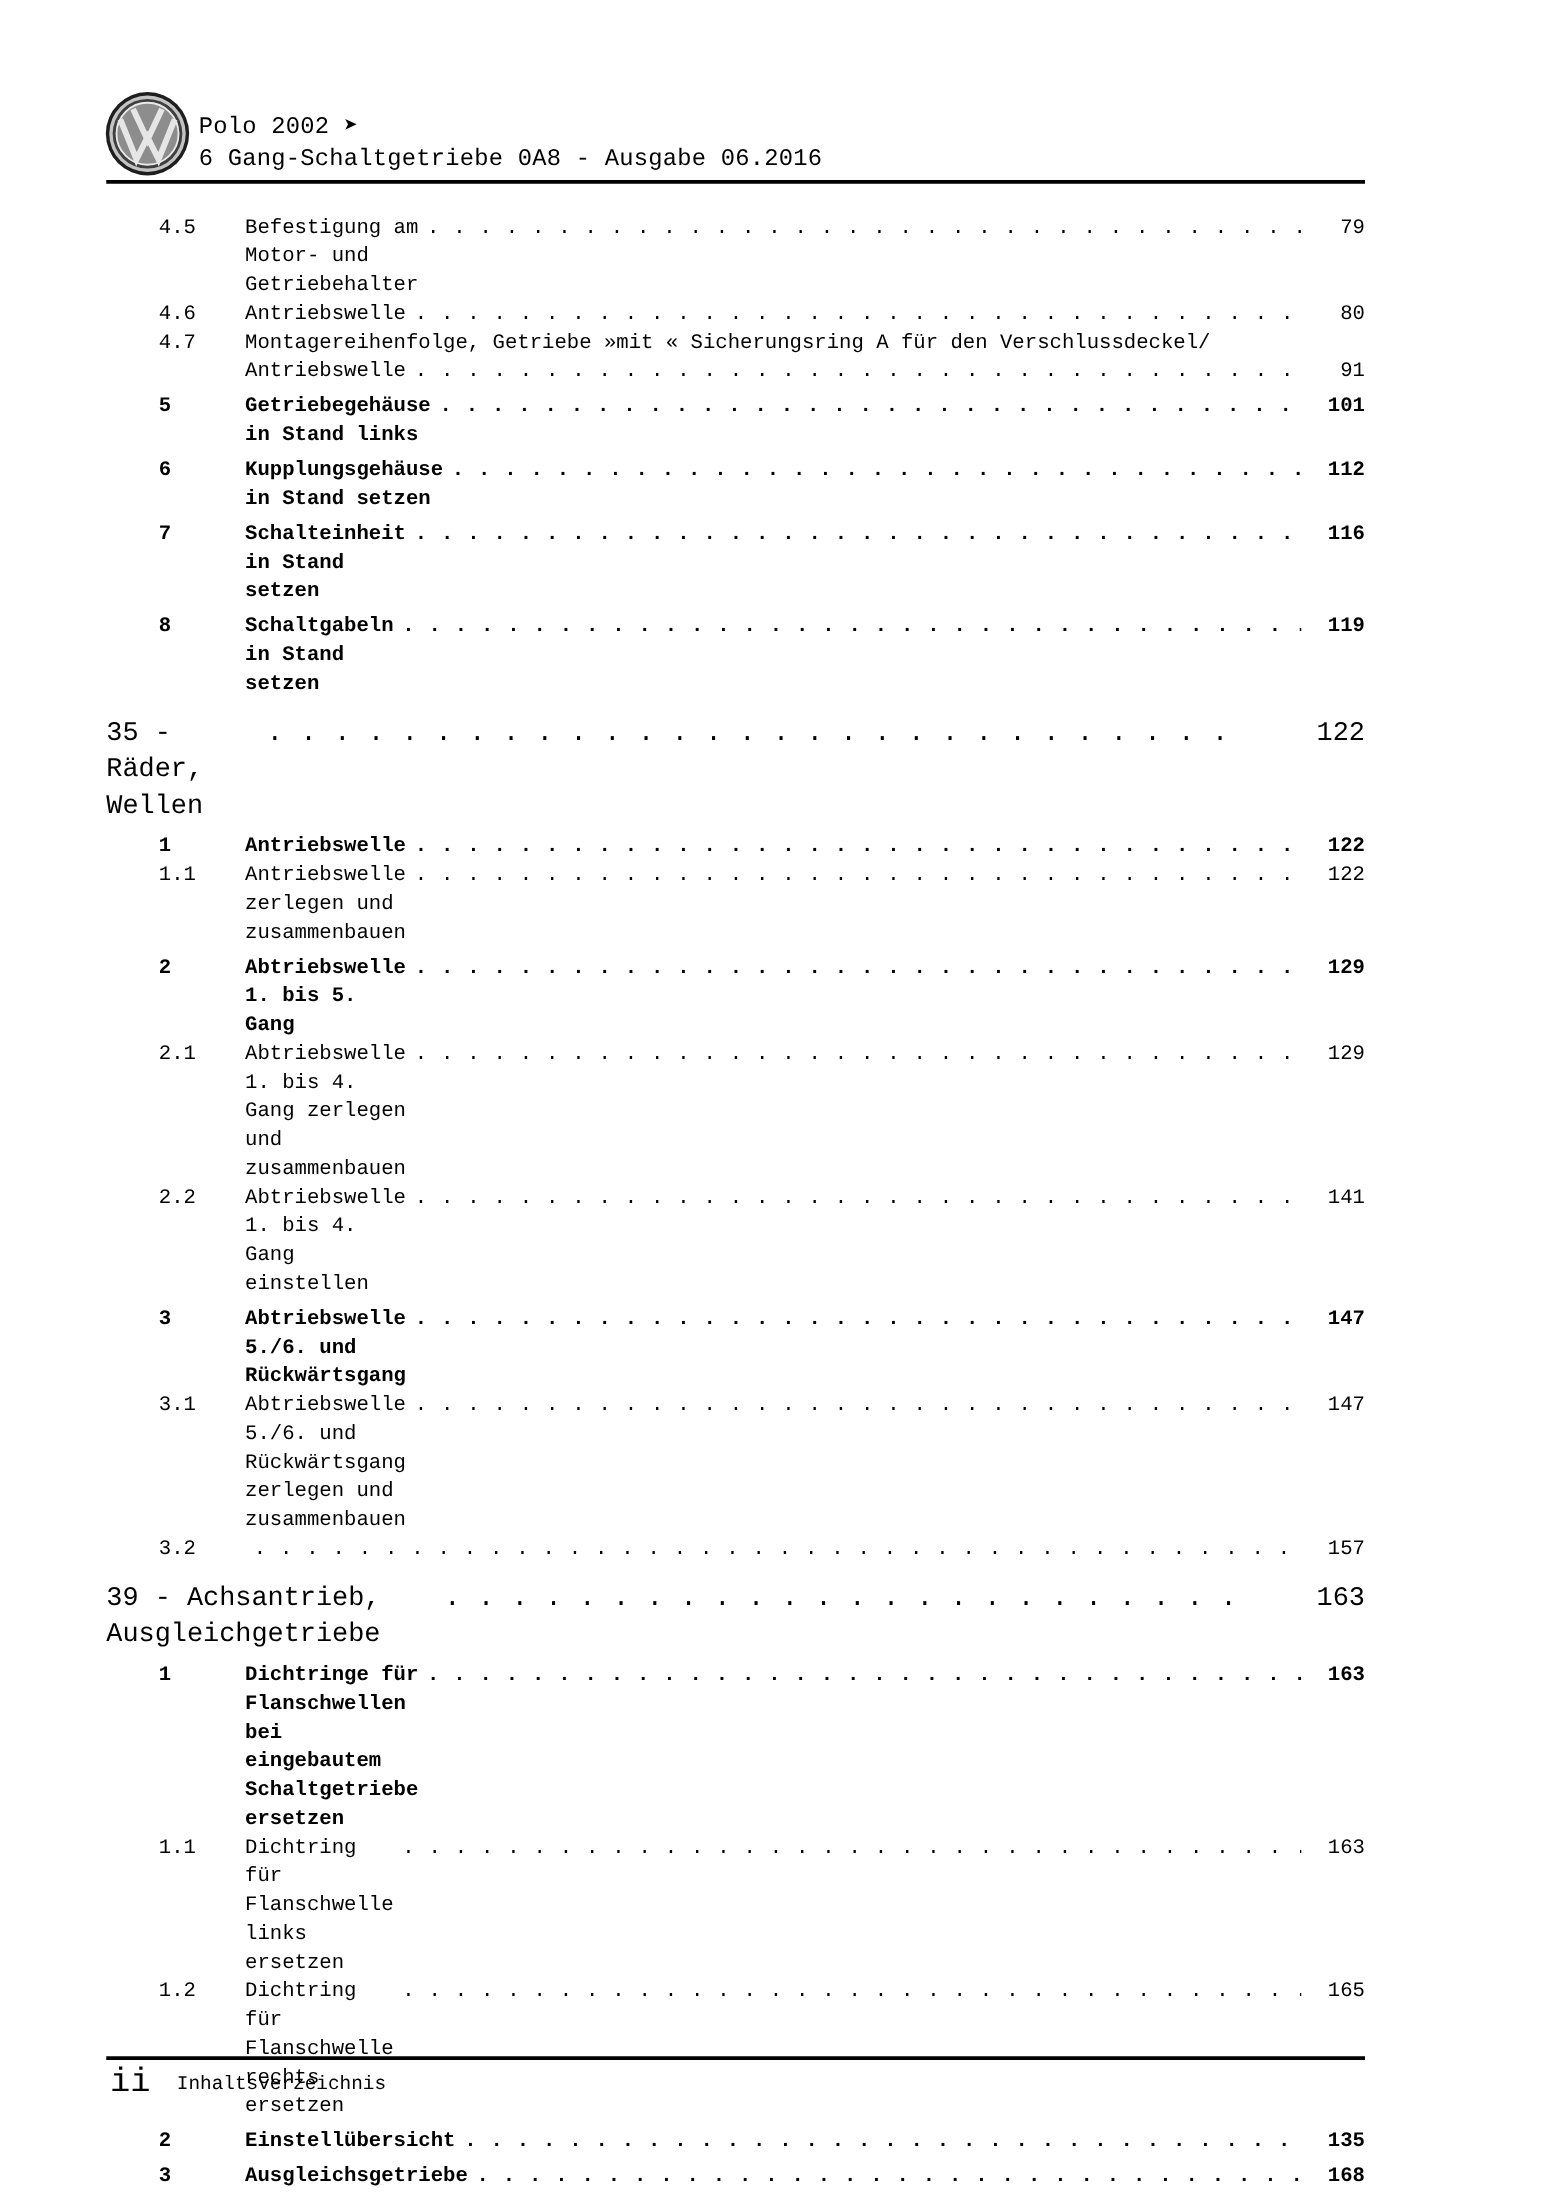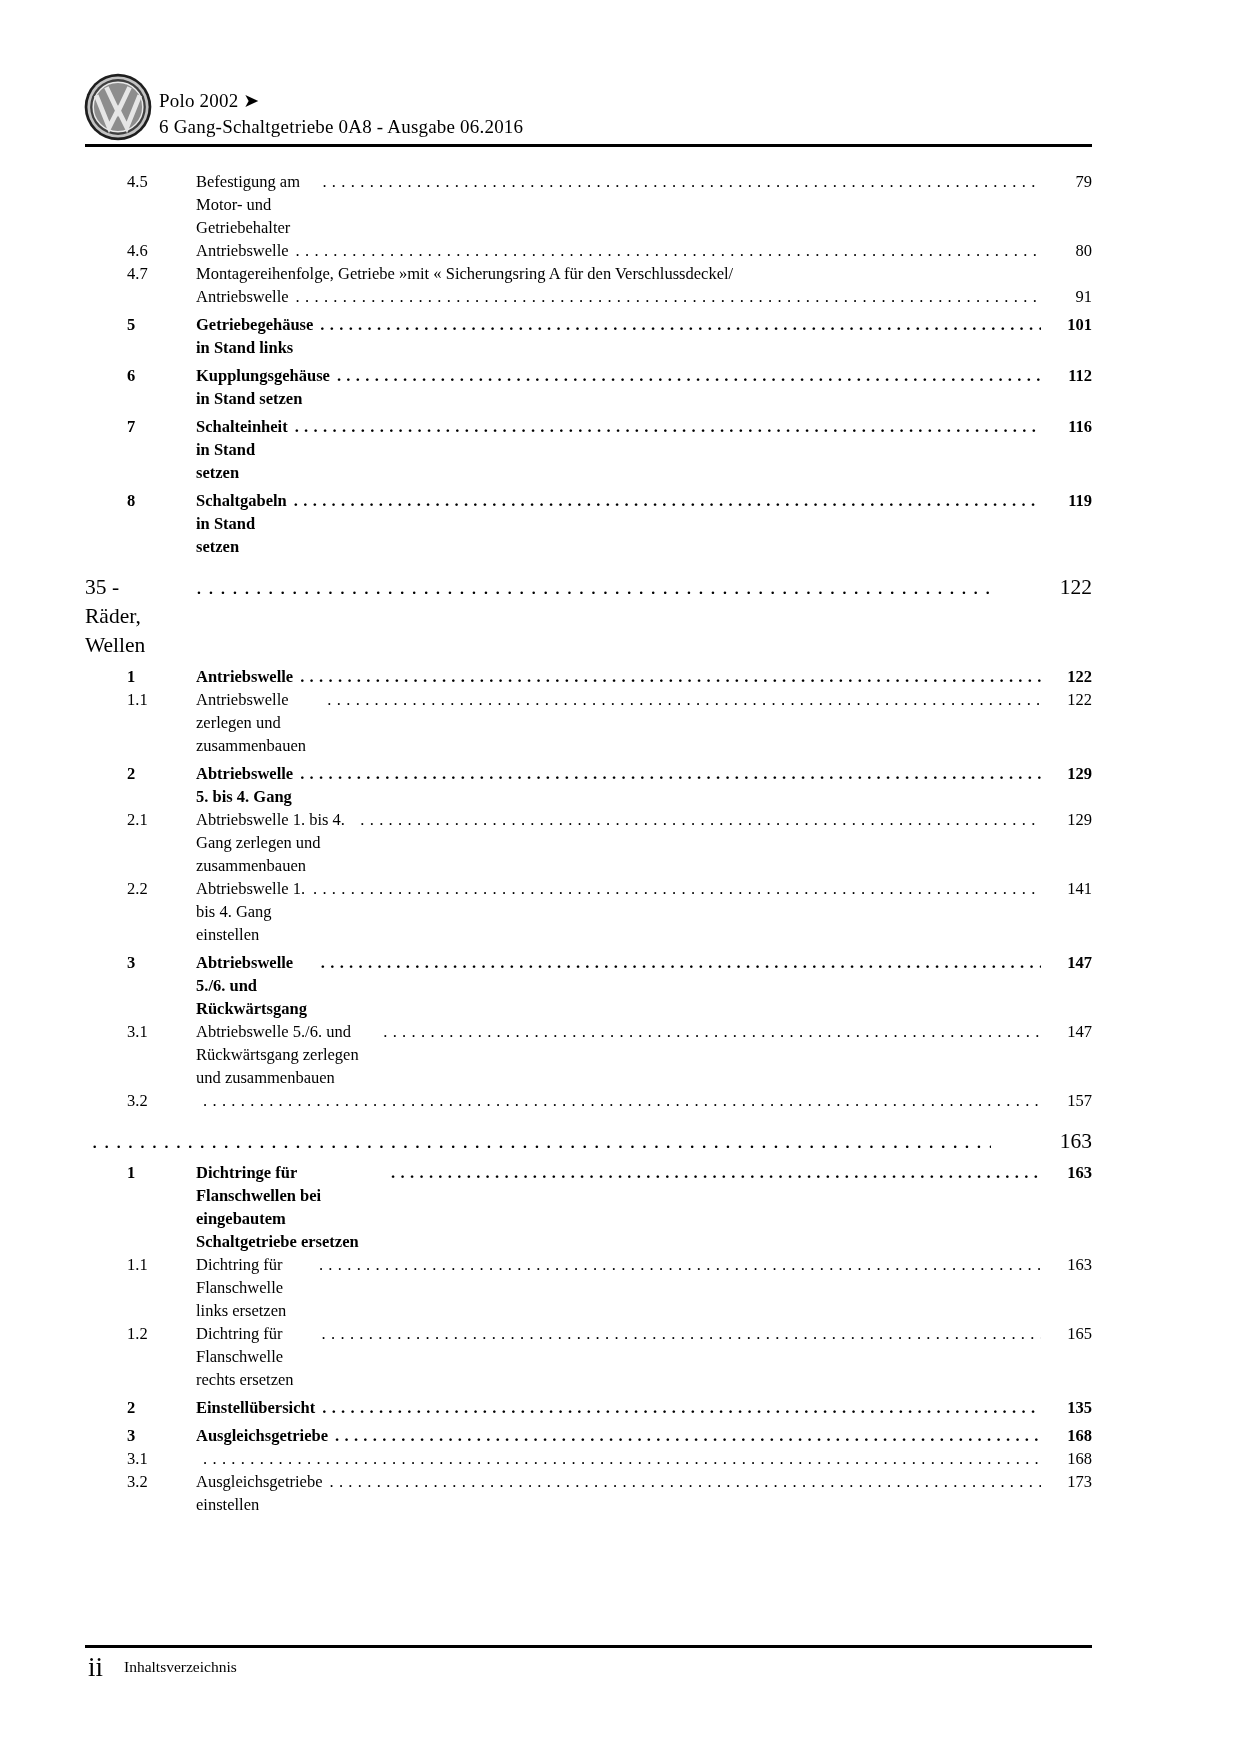--- a/index.html
+++ b/index.html
@@ -1,19 +1,19 @@
 <!DOCTYPE html>
 <html><head>
 <meta charset="utf-8">
 <style>
   * { margin:0; padding:0; box-sizing:border-box; }
   html,body { background:#fff; }
   .page {
     position:relative; width:1140px; height:1754px; background:#ffffff; color:#000;
-    font-family:Liberation Serif, serif; overflow:hidden;
+    font-family:Liberation Mono, monospace; overflow:hidden;
   }
   .logo { position:absolute; left:84px; top:73px; width:68px; height:68px; }
   .hdr { position:absolute; left:159px; top:88px; font-size:19px; line-height:26px; letter-spacing:.2px; }
   .rule { position:absolute; left:85px; width:1007px; height:3px; background:#000; }
   .rule-top { top:144px; }
   .rule-bottom { top:1645px; }
   .toc { position:absolute; left:85px; top:170px; width:1007px; font-size:16.5px; line-height:23px; }
   .entry { display:flex; align-items:baseline; }
   .entry.bold { font-weight:700; margin-top:5px; }
   .num { flex:0 0 69px; margin-left:42px; }
@@ -153,21 +153,21 @@
             <span class="title">Antriebswelle zerlegen und zusammenbauen</span>
             <span class="dots">. . . . . . . . . . . . . . . . . . . . . . . . . . . . . . . . . . . . . . . . . . . . . . . . . . . . . . . . . . . . . . . . . . . . . . . . . . . . . . . . . . . . . . . . . . . . . . . . . . . . . . . . . . . . . . . . . . . . . . . . . . . . . . . . . . . . . . . . . . . . . . . . . . . . . . . . . . . . . . . . . . . . . . . . . . . . . . . . . . . . </span>
             <span class="pageno">122</span>
           </div>
         </div>
       </div>
       <div class="entry bold">
         <span class="num">2</span>
         <div class="content">
           <div class="lastline">
-            <span class="title">Abtriebswelle 5. bis 4. Gang</span>
+            <span class="title">Abtriebswelle 1. bis 5. Gang</span>
             <span class="dots">. . . . . . . . . . . . . . . . . . . . . . . . . . . . . . . . . . . . . . . . . . . . . . . . . . . . . . . . . . . . . . . . . . . . . . . . . . . . . . . . . . . . . . . . . . . . . . . . . . . . . . . . . . . . . . . . . . . . . . . . . . . . . . . . . . . . . . . . . . . . . . . . . . . . . . . . . . . . . . . . . . . . . . . . . . . . . . . . . . . . </span>
             <span class="pageno">129</span>
           </div>
         </div>
       </div>
       <div class="entry">
         <span class="num">2.1</span>
         <div class="content">
           <div class="lastline">
             <span class="title">Abtriebswelle 1. bis 4. Gang zerlegen und zusammenbauen</span>
@@ -209,20 +209,21 @@
       <div class="entry">
         <span class="num">3.2</span>
         <div class="content">
           <div class="lastline">
             <span class="dots">. . . . . . . . . . . . . . . . . . . . . . . . . . . . . . . . . . . . . . . . . . . . . . . . . . . . . . . . . . . . . . . . . . . . . . . . . . . . . . . . . . . . . . . . . . . . . . . . . . . . . . . . . . . . . . . . . . . . . . . . . . . . . . . . . . . . . . . . . . . . . . . . . . . . . . . . . . . . . . . . . . . . . . . . . . . . . . . . . . . . </span>
             <span class="pageno">157</span>
           </div>
         </div>
       </div>
       <div class="chapter-row">
+        <span class="chapter-title">39 - Achsantrieb, Ausgleichgetriebe</span>
         <span class="dots">. . . . . . . . . . . . . . . . . . . . . . . . . . . . . . . . . . . . . . . . . . . . . . . . . . . . . . . . . . . . . . . . . . . . . . . . . . . . . . . . . . . . . . . . . . . . . . . . . . . . . . . . . . . . . . . . . . . . . . . . . . . . . . . . . . . . . . . . . . . . . . . . . . . . . . . . . . . . . . . . . . . . . . . . . . . . . . . . . . . . </span>
         <span class="pageno">163</span>
       </div>
       <div class="entry bold">
         <span class="num">1</span>
         <div class="content">
           <div class="lastline">
             <span class="title">Dichtringe für Flanschwellen bei eingebautem Schaltgetriebe ersetzen</span>
             <span class="dots">. . . . . . . . . . . . . . . . . . . . . . . . . . . . . . . . . . . . . . . . . . . . . . . . . . . . . . . . . . . . . . . . . . . . . . . . . . . . . . . . . . . . . . . . . . . . . . . . . . . . . . . . . . . . . . . . . . . . . . . . . . . . . . . . . . . . . . . . . . . . . . . . . . . . . . . . . . . . . . . . . . . . . . . . . . . . . . . . . . . . </span>
             <span class="pageno">163</span>

